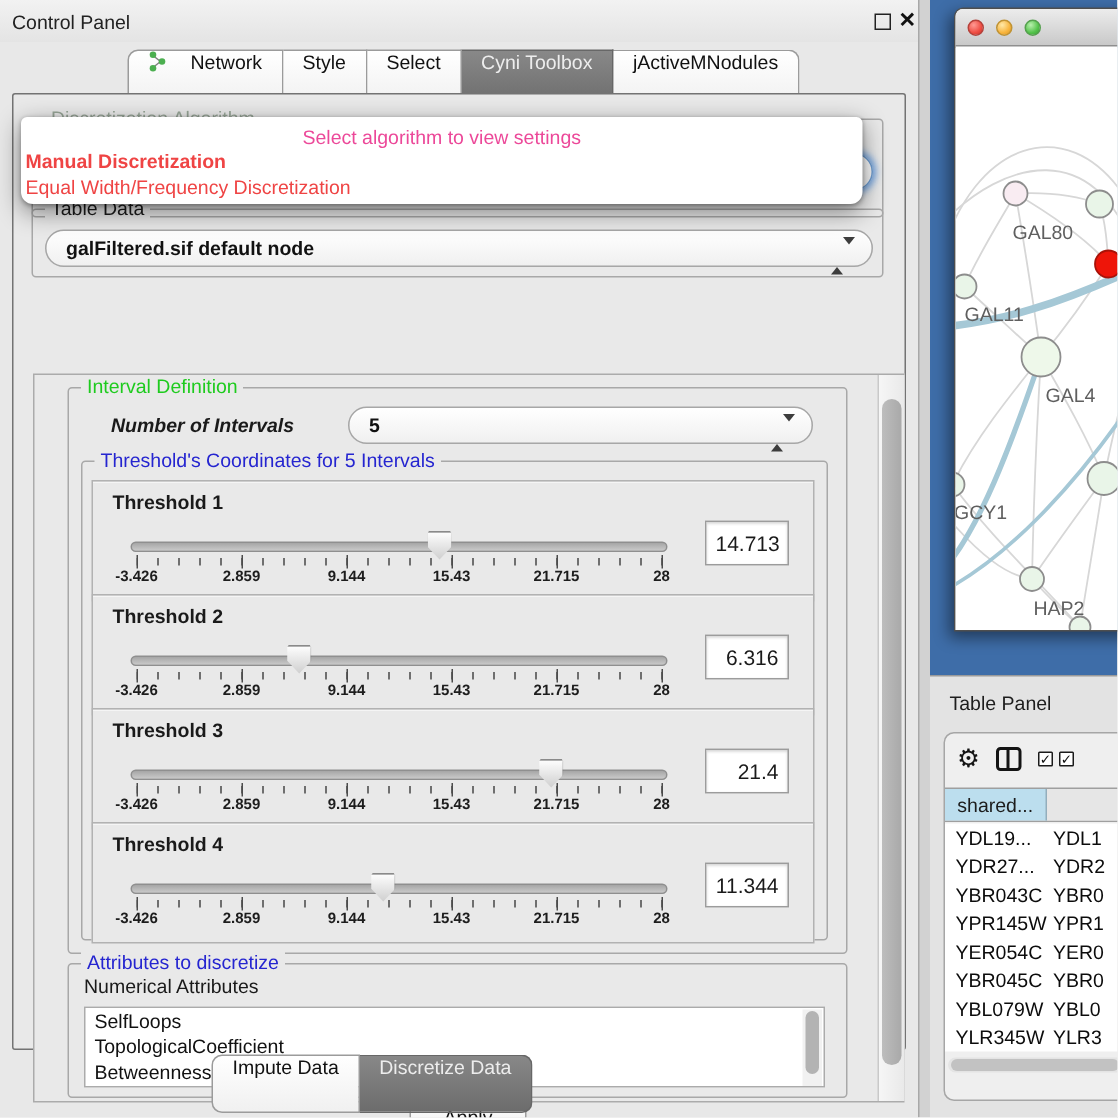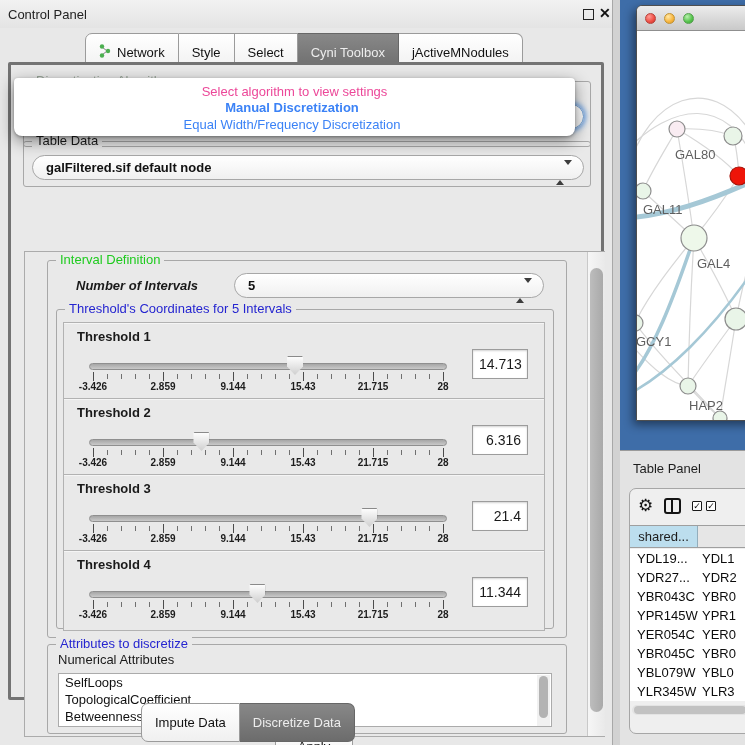--- a/index.html
+++ b/index.html
@@ -9,46 +9,46 @@
 
   
   .leftpane { position:absolute; left:0; top:0; width:612px; height:745px; background:#e8e8e8; }
   .titlebar { position:absolute; left:0; top:0; width:621px; height:28px; background:linear-gradient(#f2f2f2,#e4e4e4); }
   .titlebar .ttl { position:absolute; left:8px; top:7px; font-size:13px; color:#222; }
   .float-btn { position:absolute; left:583px; top:9px; width:11px; height:11px; border:1.5px solid #222; background:transparent; }
   .close-btn { position:absolute; left:599px; top:5px; font-size:14px; font-weight:bold; color:#111; }
 
   .tabbar { position:absolute; display:flex; }
   .tab { height:39px; padding:0 13px; background:linear-gradient(#ffffff,#f0f0f0); border:1px solid #9b9b9b; border-left:none;
-         display:flex; align-items:center; gap:6px; font-size:13px; color:#111; white-space:nowrap; }
+         display:flex; align-items:flex-start; gap:16px; font-size:13px; color:#111; white-space:nowrap; }
   .tab:first-child { border-left:1px solid #9b9b9b; border-radius:7px 0 0 7px; }
   .tab:last-child { border-radius:0 7px 7px 0; }
   .tab.active { background:linear-gradient(#888888,#6c6c6c); color:#ededed; border-color:#676767; }
   .toptabs { left:85px; top:33px; }
   .bottomtabs { left:141px; top:703px; }
 
-  .content { position:absolute; left:8px; top:62px; width:596px; height:638px; border:3px solid #737373; border-radius:2px; background:#e9e9e9; }
+  .content { position:absolute; left:8px; top:62px; width:596px; height:638px; border:1px solid #737373; border-radius:2px; background:#e9e9e9; }
 
   .group { position:absolute; border:1px solid #a8a8a8; border-radius:3px; }
   .gtitle { position:absolute; top:-9px; left:8px; background:#e9e9e9; padding:0 4px; font-size:13px; }
   .gtitle.green { color:#1ecb1e; }
   .gtitle.blue  { color:#2525d0; }
   .gtitle.dim   { color:#97a597; }
 
   .combo { position:absolute; height:25px; background:linear-gradient(#ffffff,#f0f0f0); border:1px solid #a7a7a7; border-radius:13px;
            font-size:13px; line-height:23px; padding:0 28px 0 13px; color:#111; box-shadow:inset 0 1px 0 #fff;font-weight:bold; }
   .combo .arrows { position:absolute; right:11px; top:5px; }
   .arr-up { width:0; height:0; border-left:4px solid transparent; border-right:4px solid transparent; border-bottom:5px solid #3d3d3d; margin-bottom:2px; }
   .arr-dn { width:0; height:0; border-left:4px solid transparent; border-right:4px solid transparent; border-top:5px solid #3d3d3d; }
   .combo.focused { box-shadow:0 0 5px 2px rgba(90,150,225,.85); border-color:#6f9ed3; }
 
   .popup { position:absolute; left:14px; top:78px; width:561px; height:58px; background:#fff; z-index:9;
            border-radius:4px 4px 8px 8px; box-shadow:0 5px 16px rgba(0,0,0,.45), 0 1px 3px rgba(0,0,0,.3); }
   .popup .ph { position:absolute; top:6px; left:0; width:100%; text-align:center; color:#ec4899; font-size:13px; }
-  .popup .opt { position:absolute; left:3px; font-size:13px; color:#3b82f6; width:550px;text-align:center; }
+  .popup .opt { position:absolute; left:3px; font-size:13px; color:#ef4444; width:550px; }
   .popup .opt.b { font-weight:bold; }
 
   .viewport { position:absolute; left:13px; top:186px; width:581px; height:486px; border:1px solid #ababab; background:#e9e9e9; }
   .vscroll { position:absolute; left:562px; top:0; width:18px; height:484px; background:linear-gradient(to right,#f6f6f6,#e9e9e9); border-left:1px solid #c9c9c9; }
   .vscroll .thumb { position:absolute; left:2px; top:16px; width:13px; height:444px; background:linear-gradient(to right,#bdbdbd,#a9a9a9); border-radius:7px; }
 
   .tpanel { position:absolute; left:36px; width:482px; height:81px; border:1px solid #b2b2b2; background:#e9e9e9; box-shadow:inset 0 1px 0 #f5f5f5; }
   .tpanel .tlabel { position:absolute; left:13px; top:6px; font-weight:bold; font-size:13px; }
   .track { position:absolute; left:25px; top:40px; width:358px; height:7px; border:1px solid #8f8f8f; border-radius:4px;
            background:linear-gradient(#a6a6a6,#c9c9c9); }

